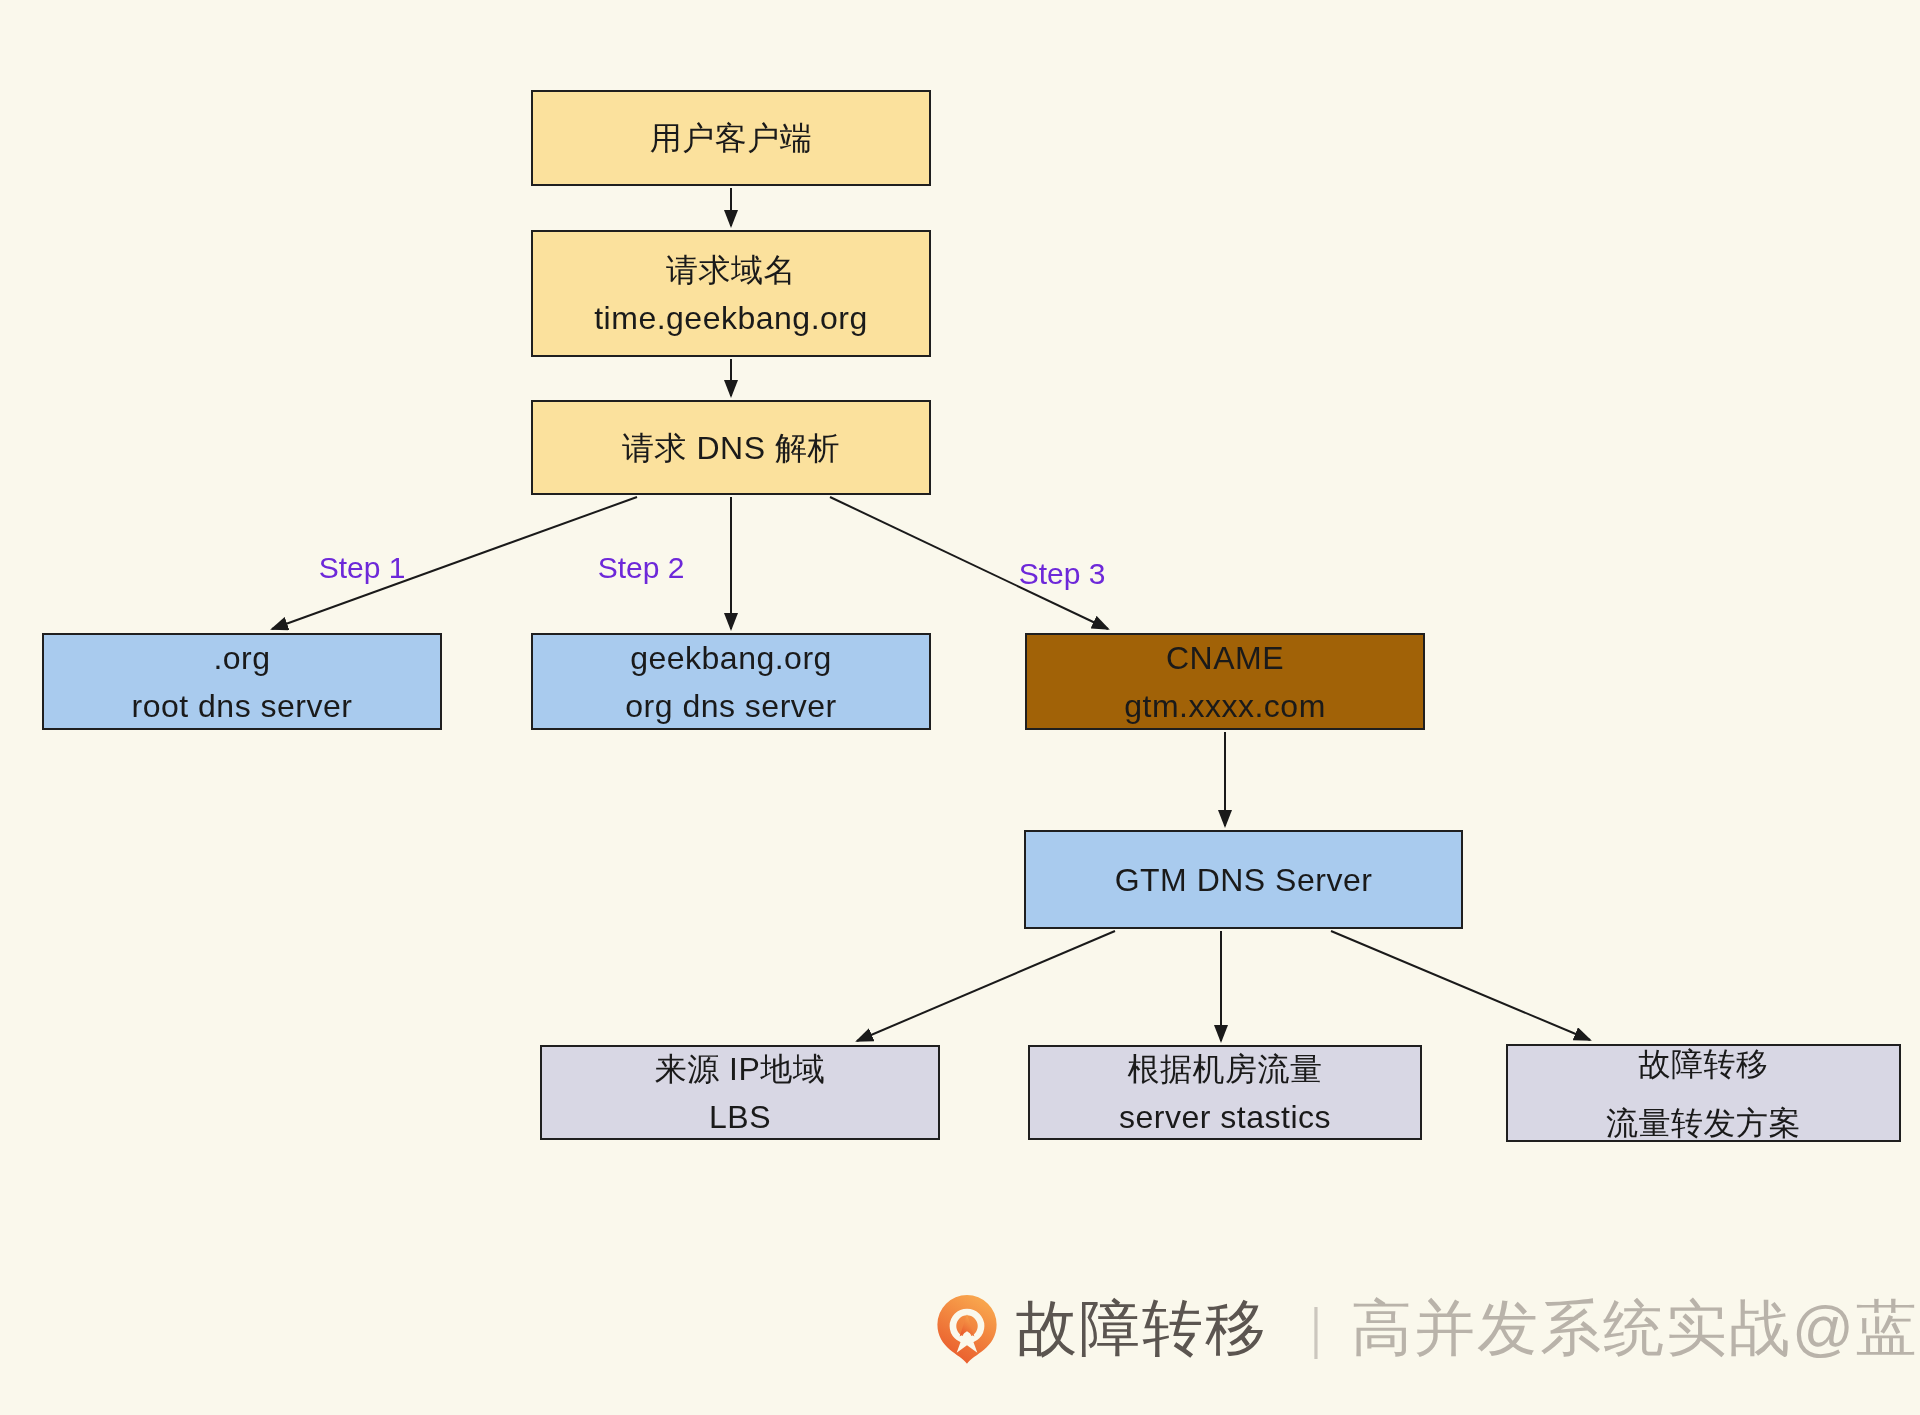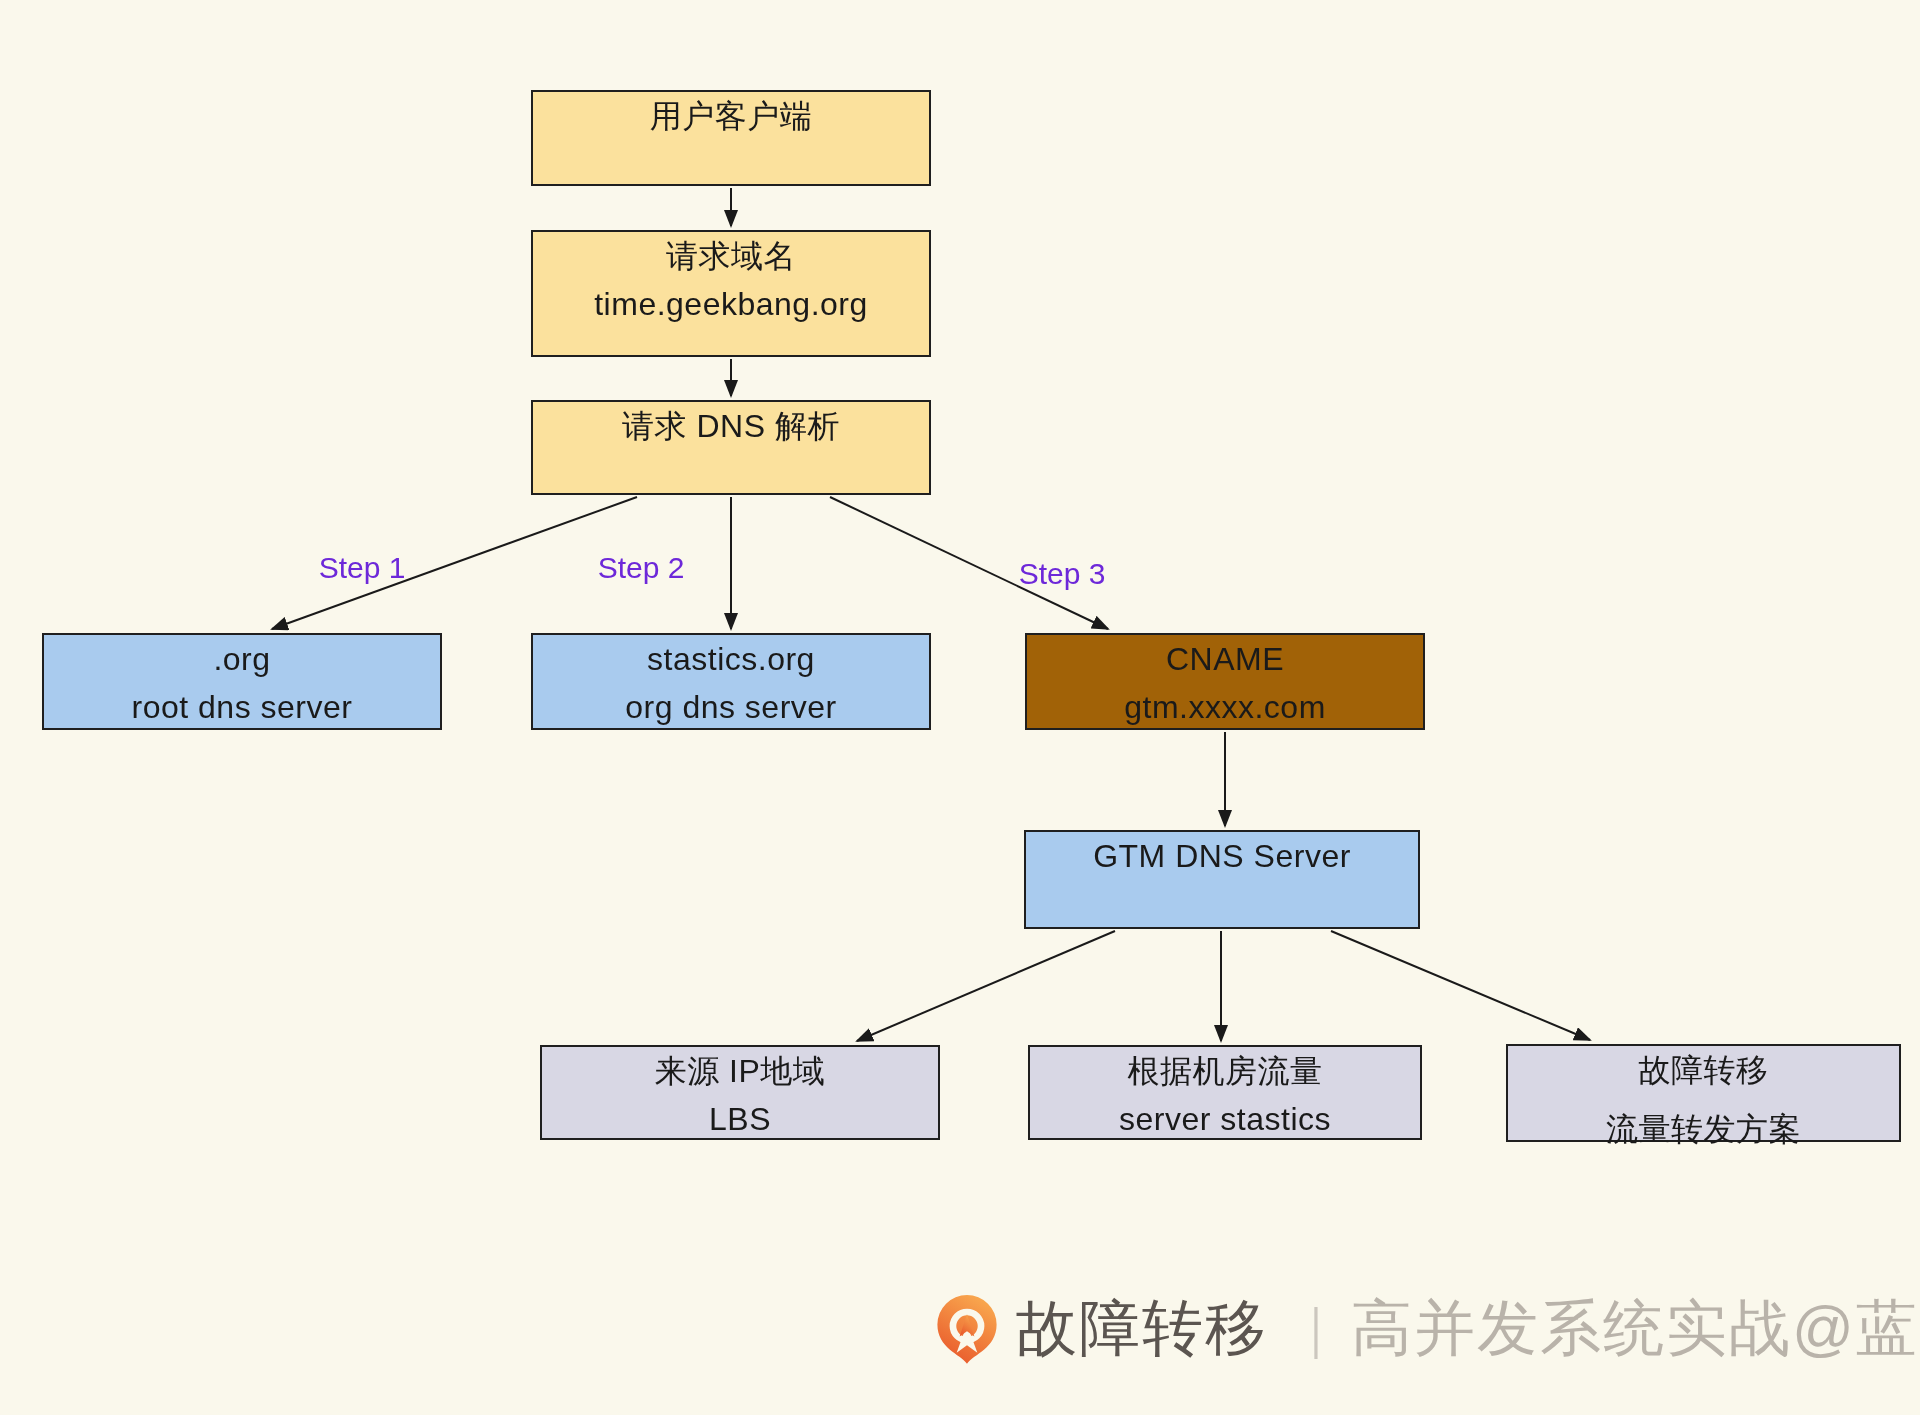--- a/index.html
+++ b/index.html
@@ -17,20 +17,21 @@
     width: 1920px; height: 1415px;
     pointer-events: none;
   }
   .node {
     position: absolute;
     box-sizing: border-box;
     border: 2px solid #1F1F1F;
     display: flex;
     flex-direction: column;
     align-items: center;
+    justify-content: center;
     text-align: center;
     color: #1A1A1A;
     font-size: 32px;
     line-height: 48px;
     letter-spacing: 0.5px;
   }
   .step-label {
     position: absolute;
     transform: translate(-50%, -50%);
     font-size: 30px;
@@ -99,28 +100,28 @@
         <div>time.geekbang.org</div>
       </div>
       <div class="node" style="left: 531px; top: 400px; width: 400px; height: 95px; background: rgb(251, 225, 157);">
         <div>请求 DNS 解析</div>
       </div>
       <div class="node" style="left: 42px; top: 633px; width: 400px; height: 97px; background: rgb(169, 203, 238);">
         <div>.org</div>
         <div>root dns server</div>
       </div>
       <div class="node" style="left: 531px; top: 633px; width: 400px; height: 97px; background: rgb(169, 203, 238);">
-        <div>stastics.org</div>
+        <div>geekbang.org</div>
         <div>org dns server</div>
       </div>
       <div class="node" style="left: 1025px; top: 633px; width: 400px; height: 97px; background: #a16207;">
         <div>CNAME</div>
         <div>gtm.xxxx.com</div>
       </div>
-      <div class="node" style="left: 1024px; top: 830px; width: 396px; height: 99px; background: rgb(169, 203, 238);">
+      <div class="node" style="left: 1024px; top: 830px; width: 439px; height: 99px; background: rgb(169, 203, 238);">
         <div>GTM DNS Server</div>
       </div>
       <div class="node" style="left: 540px; top: 1045px; width: 400px; height: 95px; background: rgb(216, 215, 228);">
         <div>来源 IP地域</div>
         <div>LBS</div>
       </div>
       <div class="node" style="left: 1028px; top: 1045px; width: 394px; height: 95px; background: rgb(216, 215, 228);">
         <div>根据机房流量</div>
         <div>server stastics</div>
       </div>

